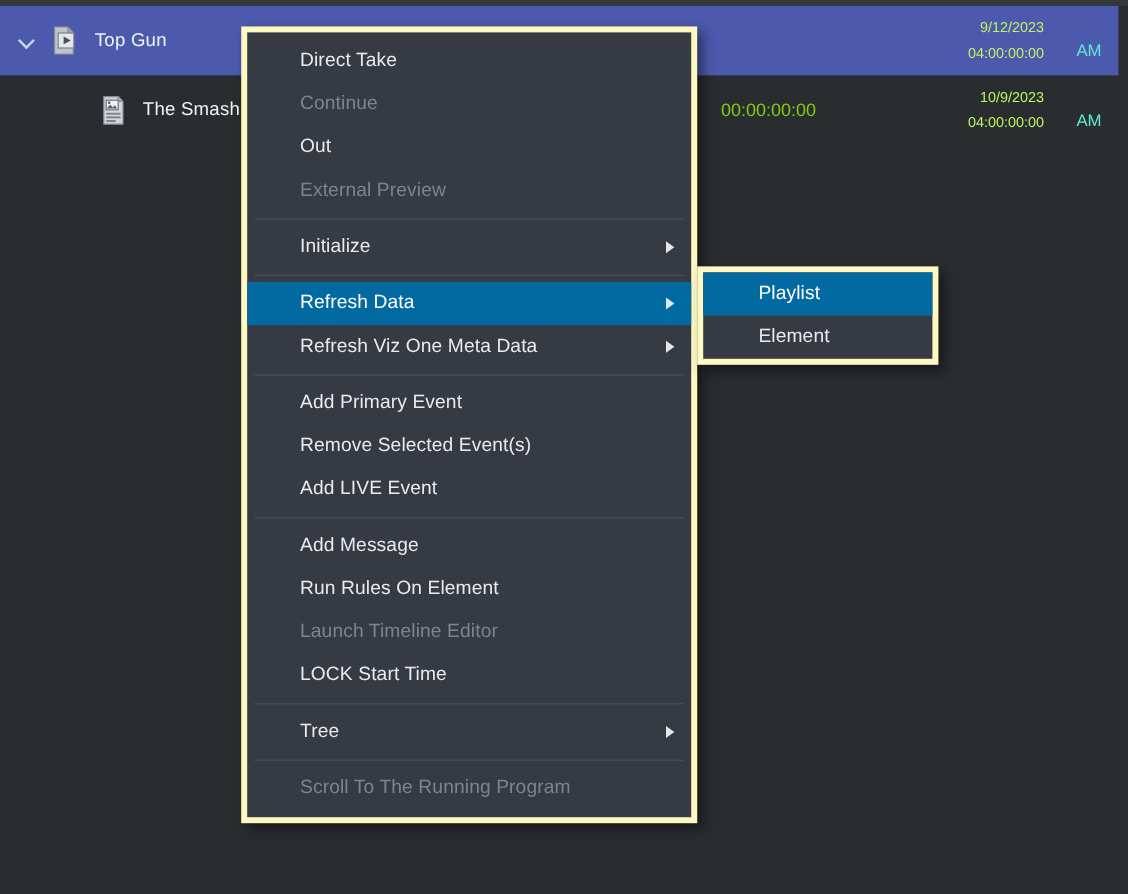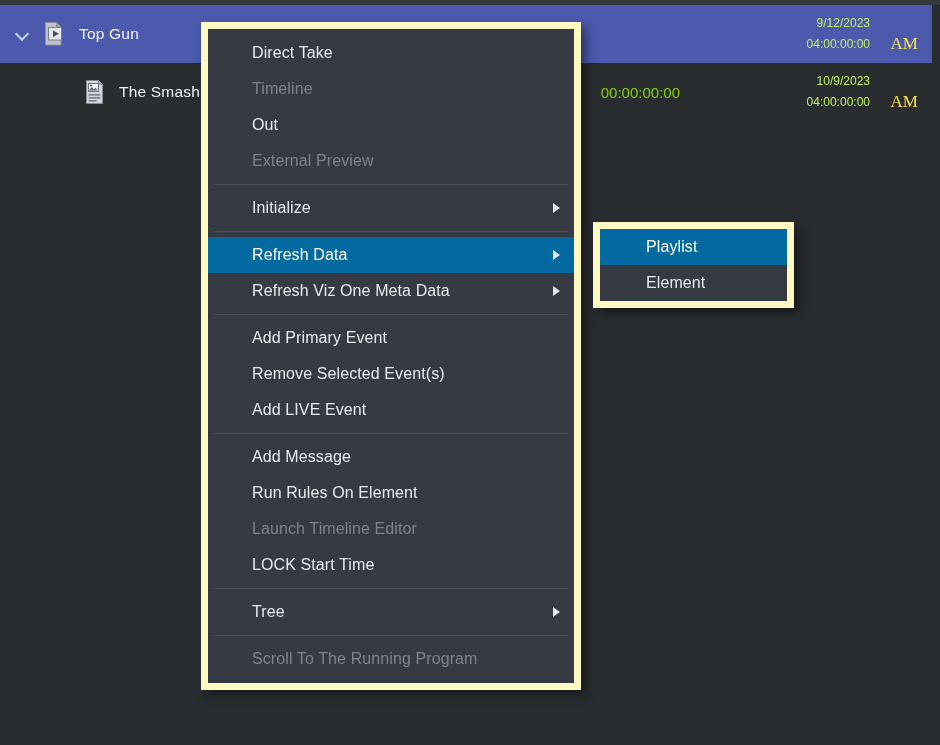--- a/index.html
+++ b/index.html
@@ -98,41 +98,40 @@
     font-size: 12px;
     line-height: 21px;
     color: #bef264;
   }
   .col-datetime .dt-date { display: block; }
   .col-datetime .dt-time { display: block; }
   .col-meridiem {
     position: absolute;
     right: 14px;
     top: 29px;
-    font-size: 17px;
-    color: #fde047;
-    font-family: Liberation Serif, serif;
+    font-size: 14px;
+    color: #5eead4;
   }
 
   
   .menu {
     position: absolute;
     background: #363a42;
-    border: 7px solid #fef9c3;
+    border: 5px solid #fef9c3;
     box-shadow: 5px 5px 10px rgba(0,0,0,.45);
     padding: 6px 0;
     box-sizing: border-box;
   }
   #context-menu {
     left: 201px;
     top: 22px;
     width: 380px;
   }
   #submenu {
-    left: 593px;
+    left: 581px;
     top: 222px;
     width: 201px;
     padding: 0;
   }
 
   .menu-item {
     position: relative;
     height: 36px;
     line-height: 36px;
     padding-left: 44px;
@@ -213,21 +212,21 @@
       <div class="col-datetime">
         <span class="dt-date">10/9/2023</span>
         <span class="dt-time">04:00:00:00</span>
       </div>
       <div class="col-meridiem">AM</div>
     </div>
   </div>
 
 <div class="menu" id="context-menu">
     <div class="menu-item"><span>Direct Take</span></div>
-    <div class="menu-item disabled"><span>Timeline</span></div>
+    <div class="menu-item disabled"><span>Continue</span></div>
     <div class="menu-item"><span>Out</span></div>
     <div class="menu-item disabled"><span>External Preview</span></div>
     <div class="menu-sep"></div>
     <div class="menu-item"><span>Initialize</span><span class="submenu-arrow"></span></div>
     <div class="menu-sep"></div>
     <div class="menu-item highlight"><span>Refresh Data</span><span class="submenu-arrow"></span></div>
     <div class="menu-item"><span>Refresh Viz One Meta Data</span><span class="submenu-arrow"></span></div>
     <div class="menu-sep"></div>
     <div class="menu-item"><span>Add Primary Event</span></div>
     <div class="menu-item"><span>Remove Selected Event(s)</span></div>

